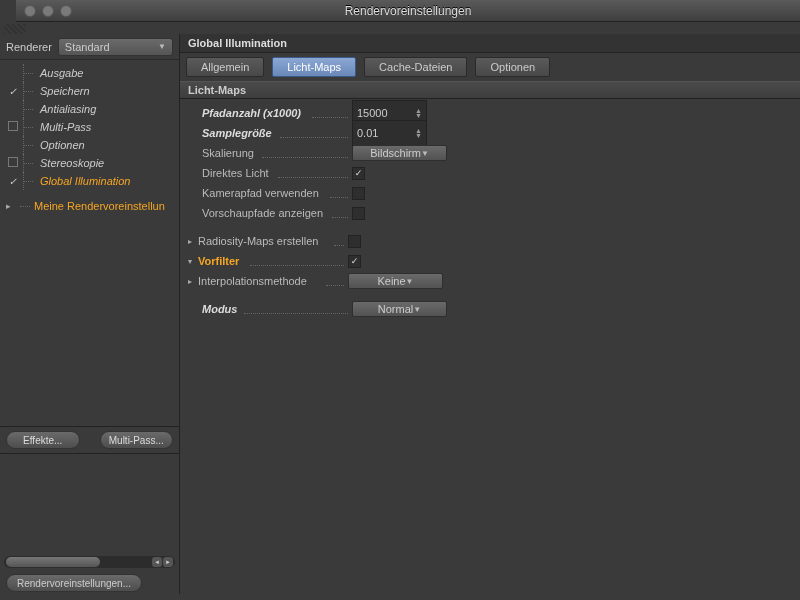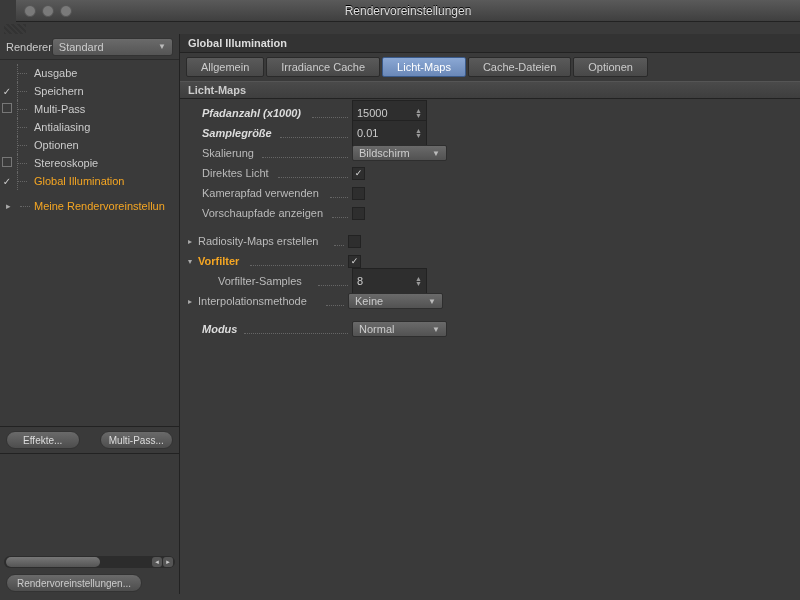--- a/index.html
+++ b/index.html
@@ -8,26 +8,26 @@
 .titlebar { height: 22px; background: linear-gradient(#5a5a5a,#3f3f3f); display: flex; align-items: center; position: relative; border-bottom: 1px solid #222; margin-left: 16px; }
 .traffic { display: flex; gap: 6px; margin-left: 8px; }
 .tbtn { width: 12px; height: 12px; border-radius: 50%; background: #7a7a7a; border: 1px solid #555; }
 .title { position: absolute; left: 0; right: 0; text-align: center; font-size: 12px; color: #ddd; text-shadow: 0 -1px 0 #000; pointer-events:none; }
 
 .hatch { height: 10px; background: repeating-linear-gradient(45deg,#333,#333 2px,#3a3a3a 2px,#3a3a3a 4px); width: 22px; margin-left:4px; margin-top:2px;}
 
 .content { display: flex; height: 560px; }
 
 .left { width: 180px; background: #3a3a3a; position: relative; border-right: 1px solid #222; }
-.renderer-row { display: flex; align-items: center; height: 26px; padding: 0 6px; border-bottom: 1px solid #2a2a2a; }
+.renderer-row { display: flex; align-items: center; height: 26px; padding: 0 6px; gap: 6px; border-bottom: 1px solid #2a2a2a; }
 .dropdown { flex: 1; height: 18px; background: linear-gradient(#6a6a6a,#555); border: 1px solid #333; border-radius: 3px; display: flex; align-items: center; padding: 0 6px; justify-content: space-between; cursor: pointer; }
 .dropdown .arrow { font-size: 8px; color: #bbb; }
 
 .tree { padding: 4px 0; }
-.tree-row { display: flex; align-items: center; height: 18px; padding-left: 0; cursor: pointer; }
+.tree-row { display: flex; align-items: center; height: 18px; padding-left: 6px; cursor: pointer; font-style: italic; }
 .tree-row .cb { width: 14px; text-align: center; font-size: 10px; }
 .tree-row .connector { width: 20px; position: relative; height: 18px; }
 .tree-row .connector::before { content:''; position:absolute; left:3px; top:0; bottom:0; border-left:1px dotted #666; }
 .tree-row .connector::after { content:''; position:absolute; left:3px; top:9px; width:10px; border-top:1px dotted #666; }
 .tree-row.active .lbl { color: #f5a623; }
 
 .left-buttons { position: absolute; bottom: 140px; left: 0; right: 0; display: flex; gap: 20px; padding: 4px 6px; border-top:1px solid #222; border-bottom:1px solid #222;}
 .btn { flex:1; height: 18px; background: linear-gradient(#6a6a6a,#4d4d4d); border: 1px solid #333; border-radius: 9px; display:flex; align-items:center; justify-content:center; cursor:pointer; font-size:10px; color:#ddd;}
 
 .preset { padding: 6px 6px; }
@@ -37,37 +37,37 @@
 
 .scrollbar-h { position:absolute; bottom: 26px; left:4px; right:4px; height:12px; background:#2c2c2c; border-radius:6px; display:flex; align-items:center;}
 .scrollbar-h .thumb { width:55%; height:10px; background:linear-gradient(#777,#555); border-radius:5px; margin-left:2px;}
 .scrollbar-h .arrows { position:absolute; right:2px; display:flex; gap:1px;}
 .scrollbar-h .ar { width:10px; height:10px; background:#555; border-radius:3px; display:flex;align-items:center;justify-content:center;font-size:7px;}
 
 .bottom-btn { position:absolute; bottom:2px; left:6px; height:18px; padding:0 10px; background:linear-gradient(#6a6a6a,#4d4d4d); border:1px solid #333; border-radius:9px; display:flex; align-items:center; font-size:10px;margin-top:8px;}
 
 .right { flex:1; background:#3a3a3a; display:flex; flex-direction:column; }
 .panel-title { background:#333; padding:3px 8px; font-weight:bold; color:#ddd; border-bottom:1px solid #222;}
-.tabs { display:flex; gap:2px; padding:4px 6px; }
+.tabs { display:flex; gap:8px; padding:4px 6px; }
 .tab { padding:3px 14px; background:linear-gradient(#5a5a5a,#484848); border:1px solid #2a2a2a; border-radius:2px; cursor:pointer; color:#ccc; font-size:11px;}
 .tab.active { background:linear-gradient(#8ba8d4,#6a88b8); color:#fff; border-color:#3a5a8a;}
 
 .section-header { background:linear-gradient(#4a4a4a,#3e3e3e); padding:2px 8px; font-weight:bold; color:#ccc; border-top:1px solid #555; border-bottom:1px solid #222;}
 
 .params { padding:4px 10px 4px 22px; }
 .param-row { display:flex; align-items:center; height:20px; }
 .param-row .plabel { width:150px; position:relative; color:#bbb;}
 .param-row .plabel.bold { font-weight:bold; color:#ddd;font-style:italic;}
 .param-row .plabel.highlight { color:#f5a623; font-weight:bold;}
 .param-row .plabel::after { content:''; position:absolute; left:var(--txtw,90px); right:4px; top:10px; border-top:1px dotted #666;}
 .param-row .expander { width:10px; margin-left:-14px; font-size:8px; color:#aaa; display:inline-block;}
 
 .numfield { width:75px; height:16px; background:#2e2e2e; border:1px solid #222; display:flex; align-items:center; padding:12px 4px; justify-content:space-between;}
 .numfield .spin { font-size:7px; line-height:5px; color:#999; display:flex; flex-direction:column;}
-.selfield { width:95px; height:16px; background:linear-gradient(#6a6a6a,#525252); border:1px solid #2e2e2e; border-radius:2px; display:flex; align-items:center; padding:0 6px; justify-content:space-between;}
+.selfield { width:95px; height:16px; background:linear-gradient(#6a6a6a,#525252); border:1px solid #2e2e2e; border-radius:2px; display:flex; align-items:center; padding:0 6px; justify-content:center;}
 .selfield .arrow{font-size:8px;color:#bbb;}
 .checkbox { width:13px; height:13px; background:#2e2e2e; border:1px solid #222; display:flex; align-items:center; justify-content:center; font-size:9px; color:#ddd;}
 
 .sub { padding-left:16px; }
 </style>
 </head>
 <body>
 
 <div class="titlebar">
   <div class="traffic">
@@ -93,28 +93,28 @@
           <span class="cb"></span>
           <span class="connector"></span>
           <span class="lbl">Ausgabe</span>
         </div>
         <div class="tree-row">
           <span class="cb">✓</span>
           <span class="connector"></span>
           <span class="lbl">Speichern</span>
         </div>
         <div class="tree-row">
+          <span class="cb"></span>
+          <span class="connector"></span>
+          <span class="lbl">Antialiasing</span>
+        </div>
+        <div class="tree-row">
           <span class="cb"><span style="display:inline-block;width:10px;height:10px;border:1px solid #777"></span></span>
           <span class="connector"></span>
           <span class="lbl">Multi-Pass</span>
-        </div>
-        <div class="tree-row">
-          <span class="cb"></span>
-          <span class="connector"></span>
-          <span class="lbl">Antialiasing</span>
         </div>
         <div class="tree-row">
           <span class="cb"></span>
           <span class="connector"></span>
           <span class="lbl">Optionen</span>
         </div>
         <div class="tree-row">
           <span class="cb"><span style="display:inline-block;width:10px;height:10px;border:1px solid #777"></span></span>
           <span class="connector"></span>
           <span class="lbl">Stereoskopie</span>
@@ -147,21 +147,20 @@
       </div>
     </div>
 
     <div class="bottom-btn">Rendervoreinstellungen...</div>
   </div>
 
   <div class="right">
     <div class="panel-title">Global Illumination</div>
     <div class="tabs" id="tabs">
         <div class="tab">Allgemein</div>
-        <div class="tab">Irradiance Cache</div>
         <div class="tab active">Licht-Maps</div>
         <div class="tab">Cache-Dateien</div>
         <div class="tab">Optionen</div>
       </div>
     <div class="section-header">Licht-Maps</div>
 
     <div class="params">
       <div class="param-row">
         <span class="plabel bold" style="--txtw:110px">Pfadanzahl (x1000)</span>
         <div class="numfield">
@@ -200,27 +199,20 @@
 
       <div class="param-row">
         <span class="expander">▸</span>
         <span class="plabel" style="--txtw:136px">Radiosity-Maps erstellen</span>
         <div class="checkbox"></div>
       </div>
       <div class="param-row">
         <span class="expander">▾</span>
         <span class="plabel highlight" style="--txtw:52px">Vorfilter</span>
         <div class="checkbox">✓</div>
-      </div>
-      <div class="param-row sub">
-        <span class="plabel" style="width:134px;--txtw:100px">Vorfilter-Samples</span>
-        <div class="numfield">
-            <span>8</span>
-            <span class="spin">▲<br>▼</span>
-          </div>
       </div>
       <div class="param-row">
         <span class="expander">▸</span>
         <span class="plabel" style="--txtw:128px">Interpolationsmethode</span>
         <div class="selfield">
             <span>Keine</span>
             <span class="arrow">▼</span>
           </div>
       </div>
 

